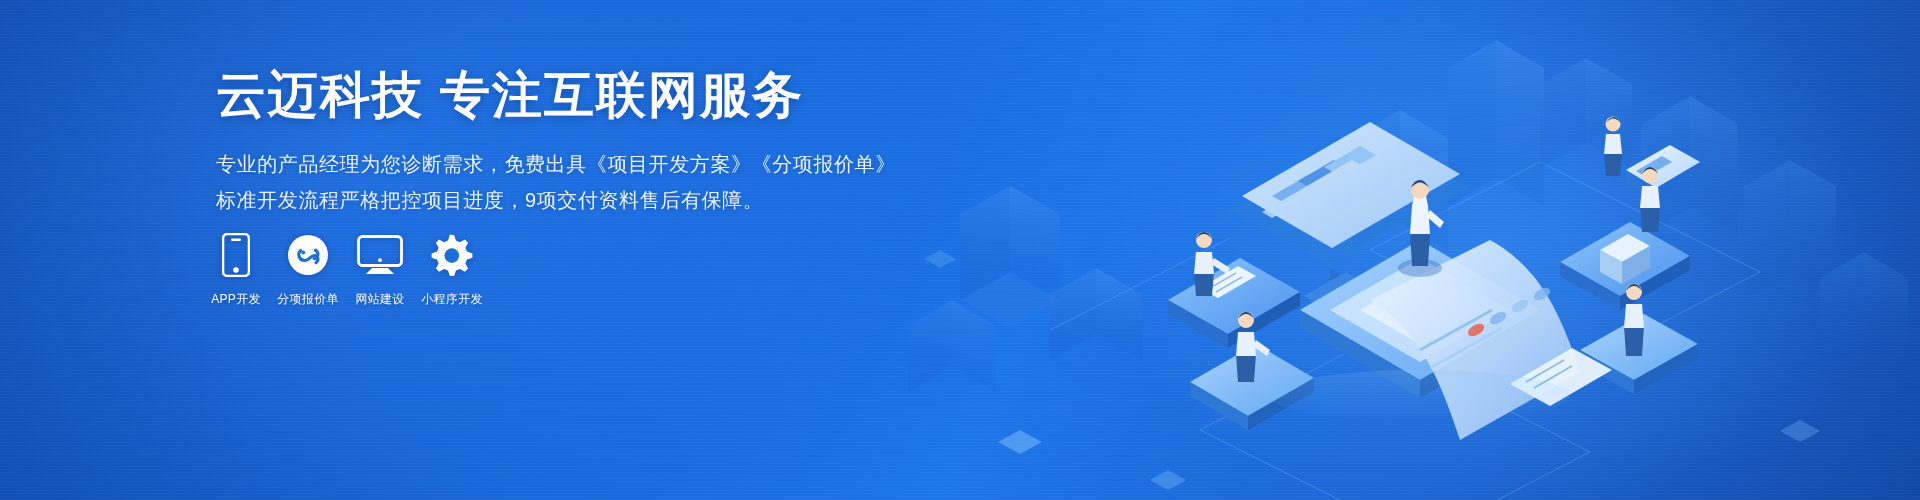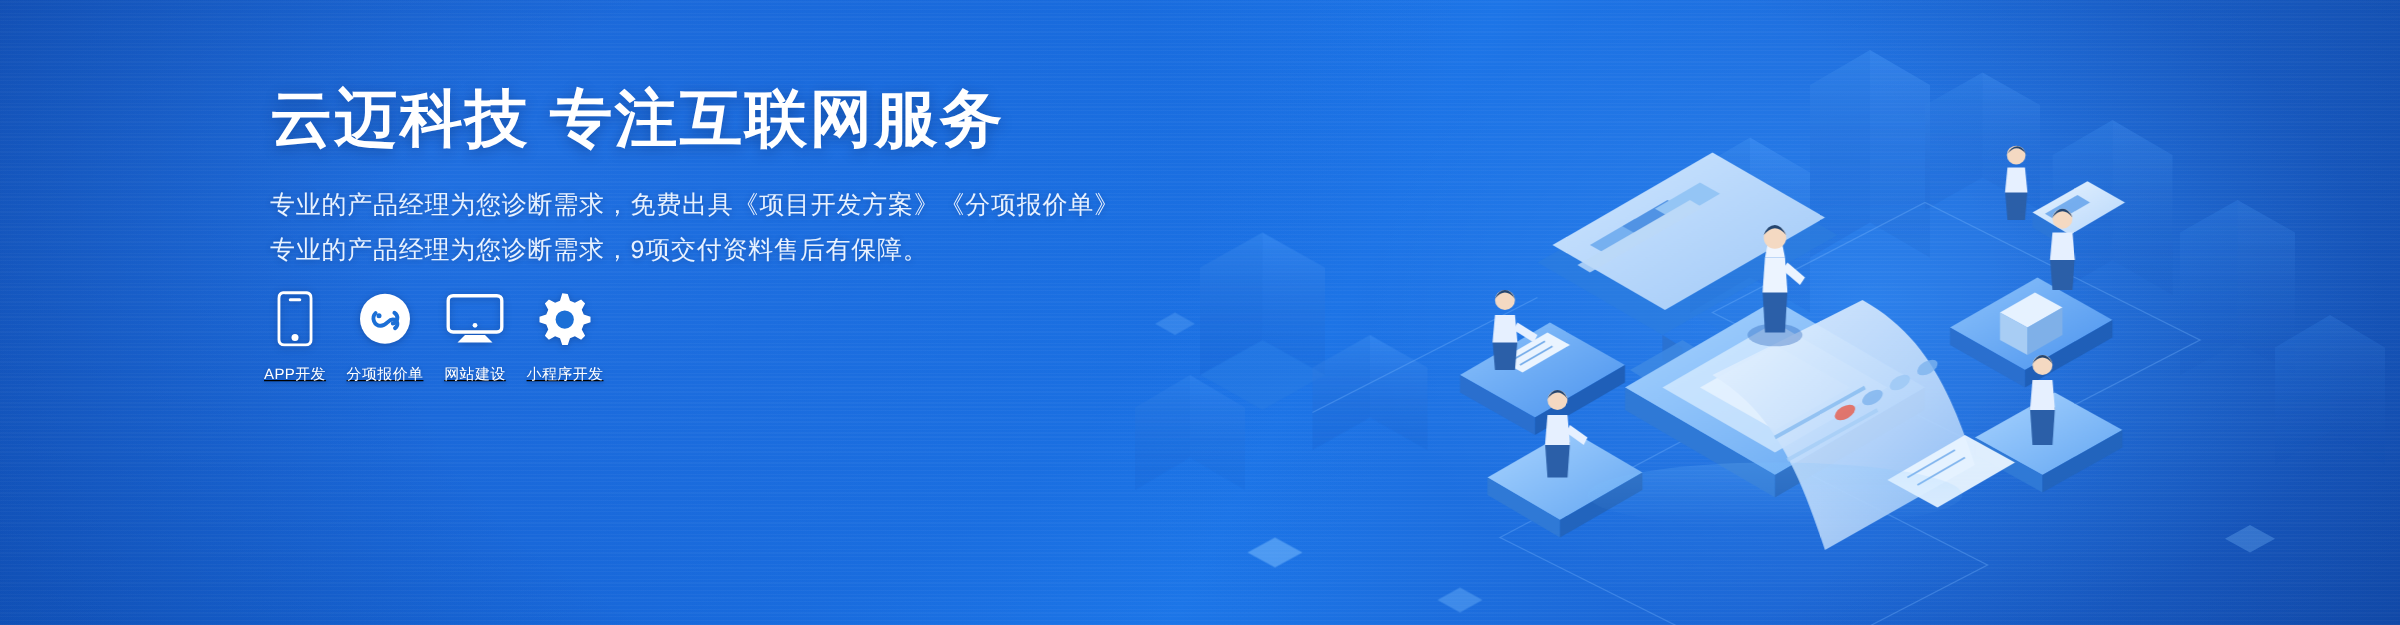--- a/index.html
+++ b/index.html
@@ -66,21 +66,20 @@
     top:232px;
     display:flex;
     z-index:6;
   }
   .icon-cell {
     width:72px;
     display:flex;
     flex-direction:column;
     align-items:center;
     margin-right:0px;
-    text-decoration:underline;
   }
   .icon-glyph {
     height:46px;
     display:flex;
     align-items:center;
     justify-content:center;
   }
   .icon-glyph svg { display:block; filter:drop-shadow(0 1px 3px rgba(3,28,75,0.30)); }
   .icon-label {
     margin-top:13px;
@@ -320,21 +319,21 @@
 
       <ellipse cx="520" cy="396" rx="150" ry="26" fill="url(#glowG)" opacity="0.35"></ellipse>
     </svg>
   </div>
 
   <div class="vignette"></div>
 
   <div class="content">
     <div class="headline">云迈科技 专注互联网服务</div>
     <div class="sub">专业的产品经理为您诊断需求，免费出具《项目开发方案》《分项报价单》</div>
-    <div class="sub" style="margin-top:2px;">专业的产品经理为您诊断需求，9项交付资料售后有保障。</div>
+    <div class="sub" style="margin-top:2px;">标准开发流程严格把控项目进度，9项交付资料售后有保障。</div>
   </div>
 
   <div class="icons">
 
     <div class="icon-cell">
       <div class="icon-glyph">
         <svg width="28" height="44" viewBox="0 0 28 44">
           <rect x="1" y="1" width="26" height="42" rx="4.5" fill="none" stroke="#ffffff" stroke-width="2.6"></rect>
           <rect x="9" y="5.5" width="10" height="2.4" rx="1.2" fill="#ffffff"></rect>
           <circle cx="14" cy="37" r="2.8" fill="#ffffff"></circle>

